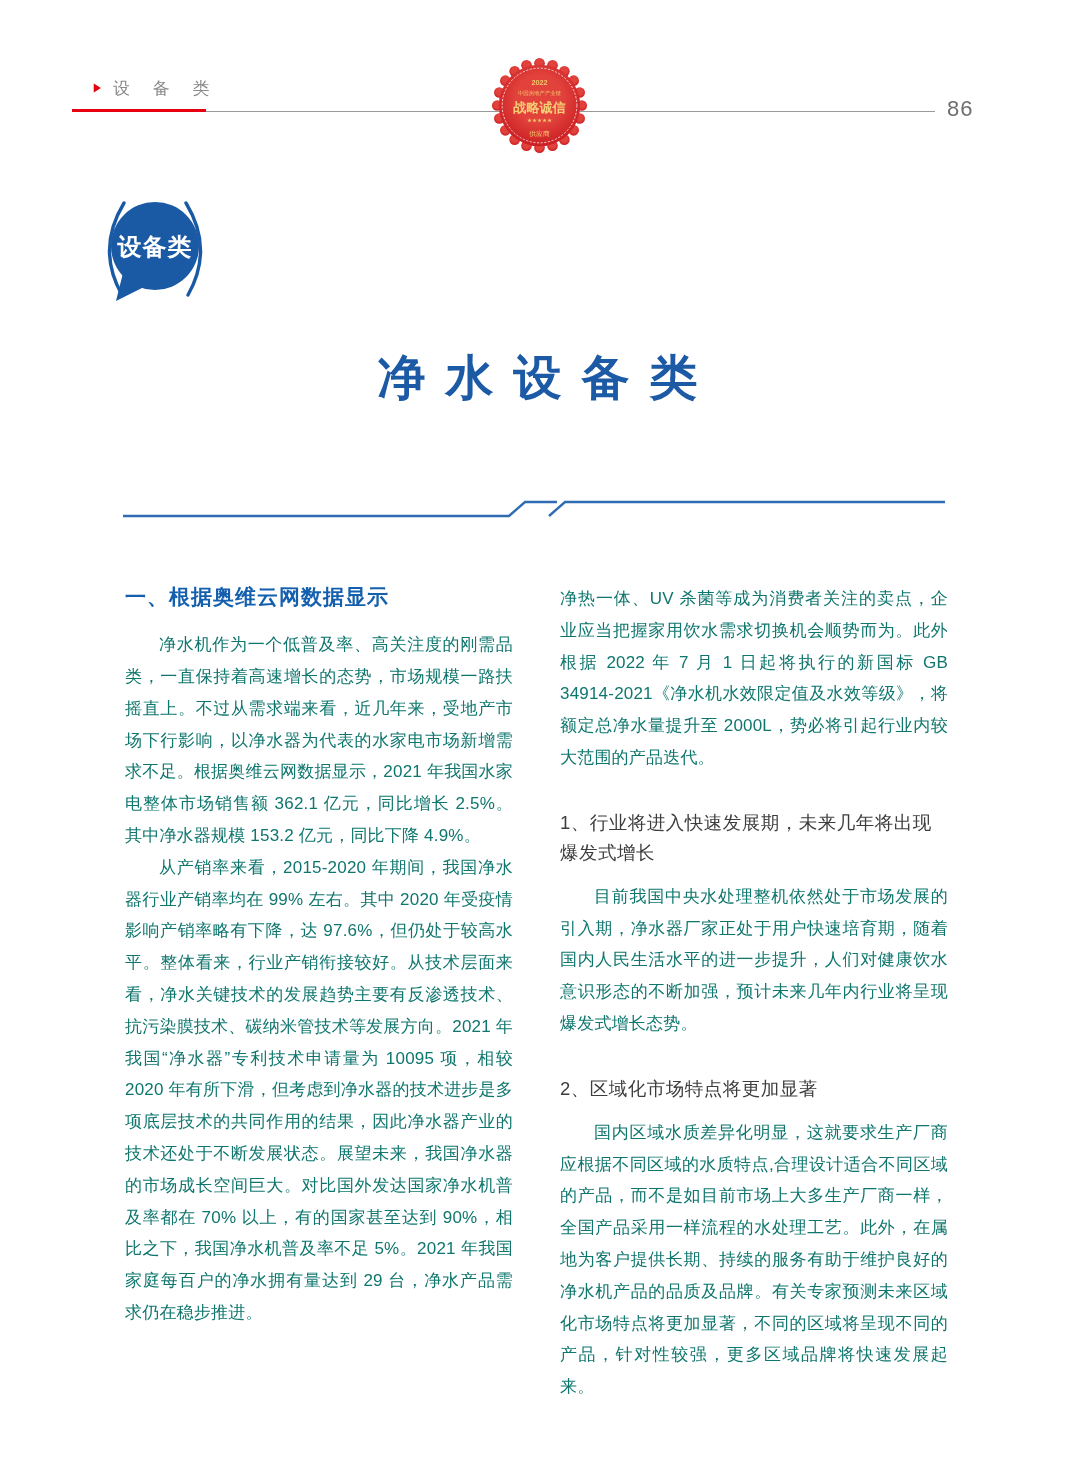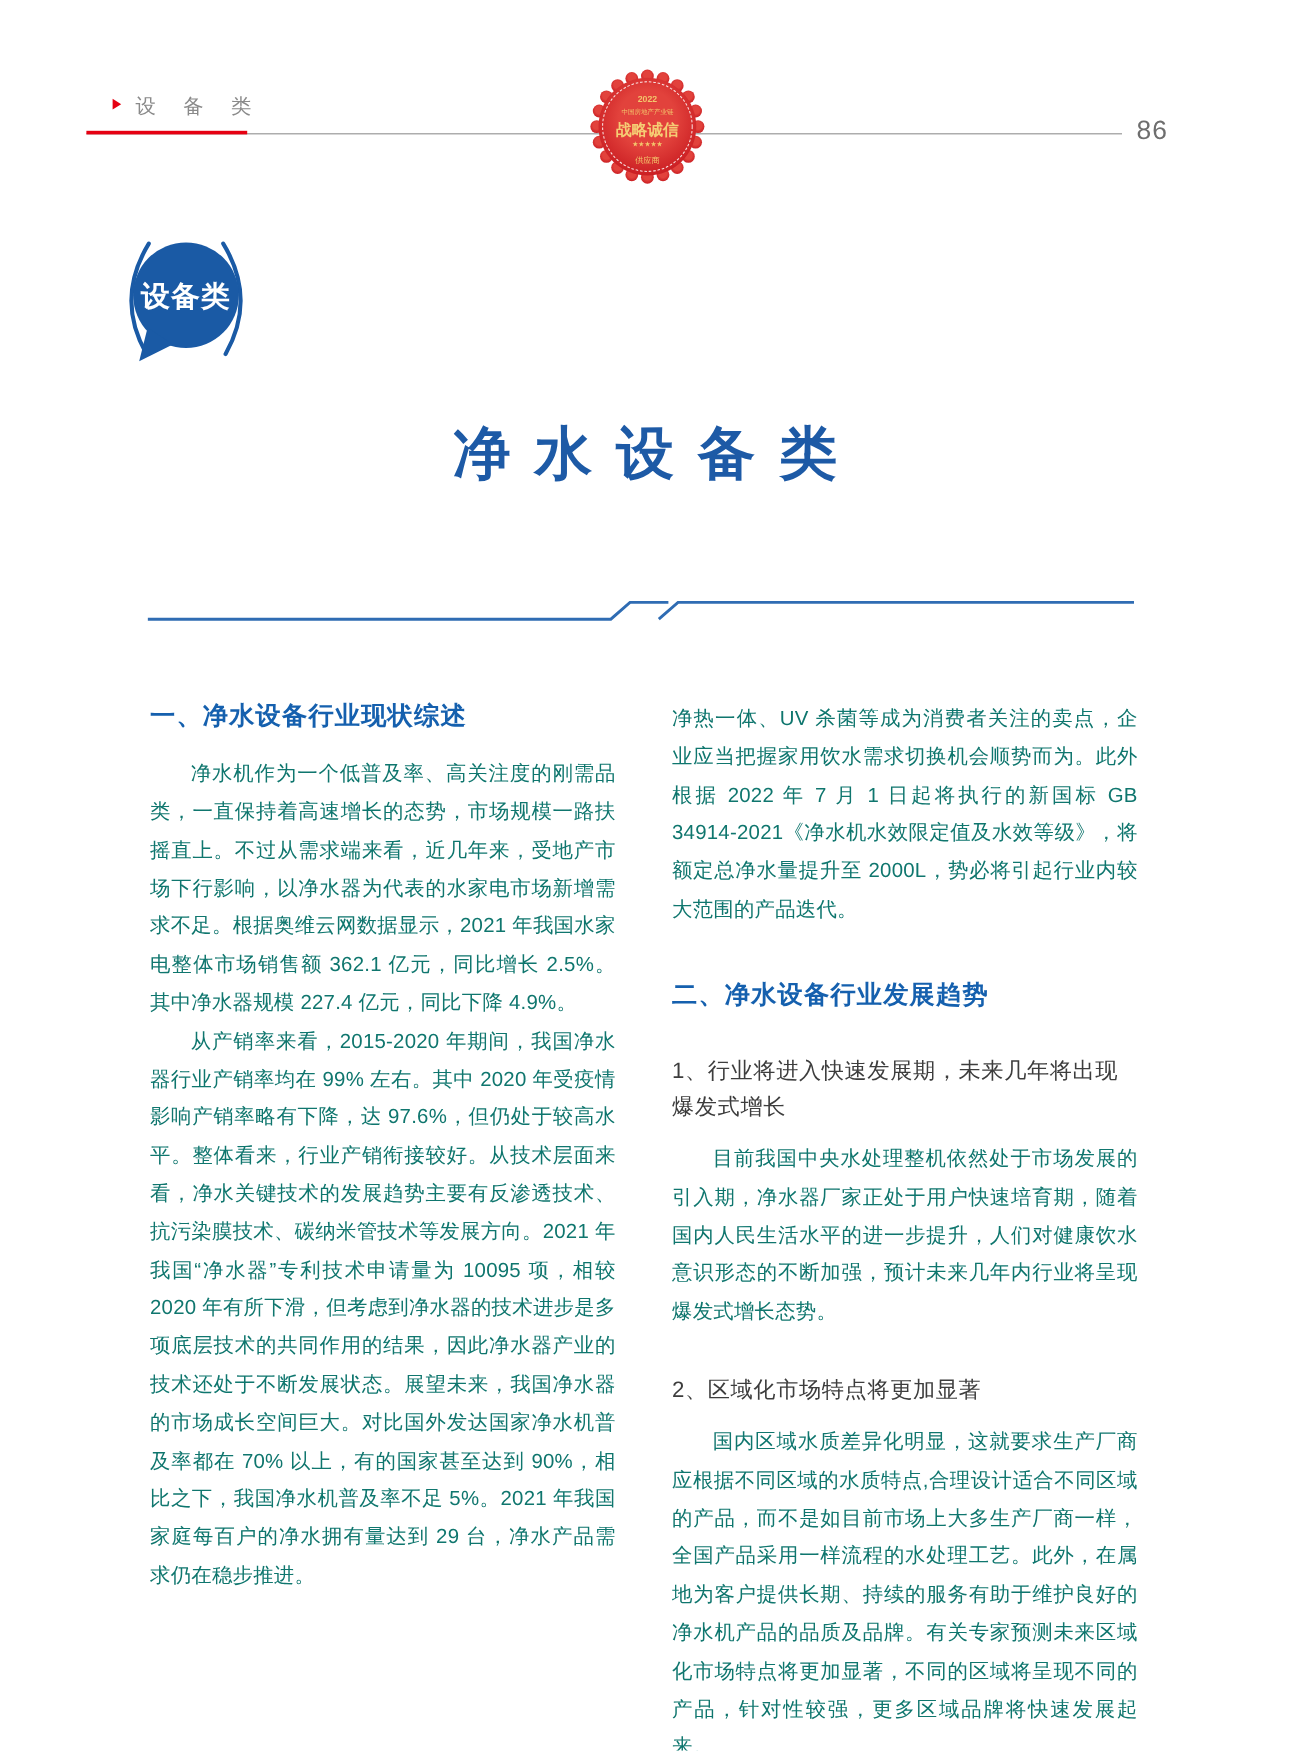--- a/index.html
+++ b/index.html
@@ -113,27 +113,26 @@
   </svg>
 
   <h1 class="title">净水设备类</h1>
 
   <svg class="divider" viewBox="0 0 822 26">
     <path d="M0 20 L386 20 L402 6 L434 6" fill="none" stroke="#2f6cb3" stroke-width="2.4"></path>
     <path d="M426 20 L442 6 L822 6" fill="none" stroke="#2f6cb3" stroke-width="2.4"></path>
   </svg>
 
   <section class="col col-left">
-    <h2 class="h-blue">一、净水设备行业现状综述</h2>
-    <p>净水机作为一个低普及率、高关注度的刚需品类，一直保持着高速增长的态势，市场规模一路扶摇直上。不过从需求端来看，近几年来，受地产市场下行影响，以净水器为代表的水家电市场新增需求不足。根据奥维云网数据显示，2021 年我国水家电整体市场销售额 362.1 亿元，同比增长 2.5%。其中净水器规模 227.4 亿元，同比下降 4.9%。</p>
+    <h2 class="h-blue">一、根据奥维云网数据显示</h2>
+    <p>净水机作为一个低普及率、高关注度的刚需品类，一直保持着高速增长的态势，市场规模一路扶摇直上。不过从需求端来看，近几年来，受地产市场下行影响，以净水器为代表的水家电市场新增需求不足。根据奥维云网数据显示，2021 年我国水家电整体市场销售额 362.1 亿元，同比增长 2.5%。其中净水器规模 153.2 亿元，同比下降 4.9%。</p>
     <p>从产销率来看，2015-2020 年期间，我国净水器行业产销率均在 99% 左右。其中 2020 年受疫情影响产销率略有下降，达 97.6%，但仍处于较高水平。整体看来，行业产销衔接较好。从技术层面来看，净水关键技术的发展趋势主要有反渗透技术、抗污染膜技术、碳纳米管技术等发展方向。2021 年我国“净水器”专利技术申请量为 10095 项，相较 2020 年有所下滑，但考虑到净水器的技术进步是多项底层技术的共同作用的结果，因此净水器产业的技术还处于不断发展状态。展望未来，我国净水器的市场成长空间巨大。对比国外发达国家净水机普及率都在 70% 以上，有的国家甚至达到 90%，相比之下，我国净水机普及率不足 5%。2021 年我国家庭每百户的净水拥有量达到 29 台，净水产品需求仍在稳步推进。</p>
   </section>
 
   <section class="col col-right">
     <p class="noindent">净热一体、UV 杀菌等成为消费者关注的卖点，企业应当把握家用饮水需求切换机会顺势而为。此外根据 2022 年 7 月 1 日起将执行的新国标 GB 34914-2021《净水机水效限定值及水效等级》，将额定总净水量提升至 2000L，势必将引起行业内较大范围的产品迭代。</p>
-    <h2 class="h-blue">二、净水设备行业发展趋势</h2>
     <h3 class="h-sub">1、行业将进入快速发展期，未来几年将出现爆发式增长</h3>
     <p>目前我国中央水处理整机依然处于市场发展的引入期，净水器厂家正处于用户快速培育期，随着国内人民生活水平的进一步提升，人们对健康饮水意识形态的不断加强，预计未来几年内行业将呈现爆发式增长态势。</p>
     <h3 class="h-sub">2、区域化市场特点将更加显著</h3>
     <p class="gap-s">国内区域水质差异化明显，这就要求生产厂商应根据不同区域的水质特点,合理设计适合不同区域的产品，而不是如目前市场上大多生产厂商一样，全国产品采用一样流程的水处理工艺。此外，在属地为客户提供长期、持续的服务有助于维护良好的净水机产品的品质及品牌。有关专家预测未来区域化市场特点将更加显著，不同的区域将呈现不同的产品，针对性较强，更多区域品牌将快速发展起来。</p>
   </section>
 
 </div>
 
 </body></html>

